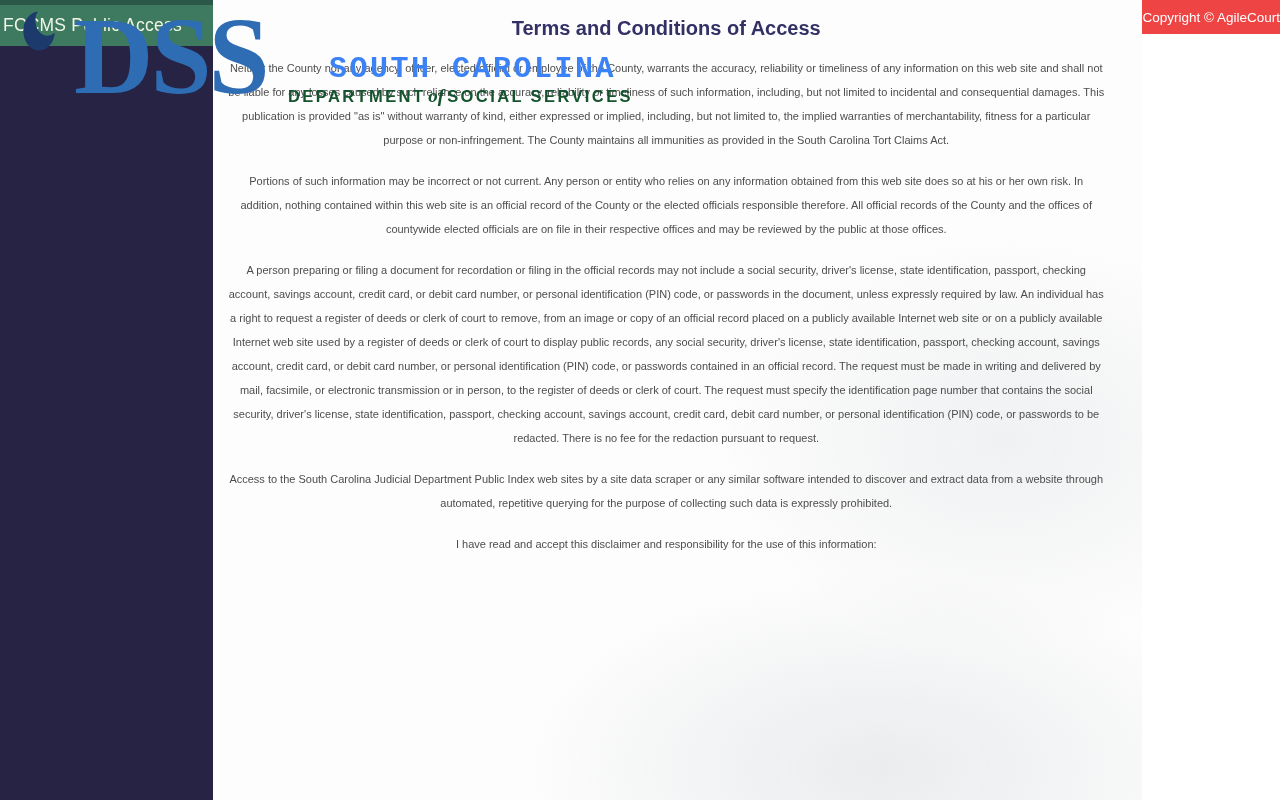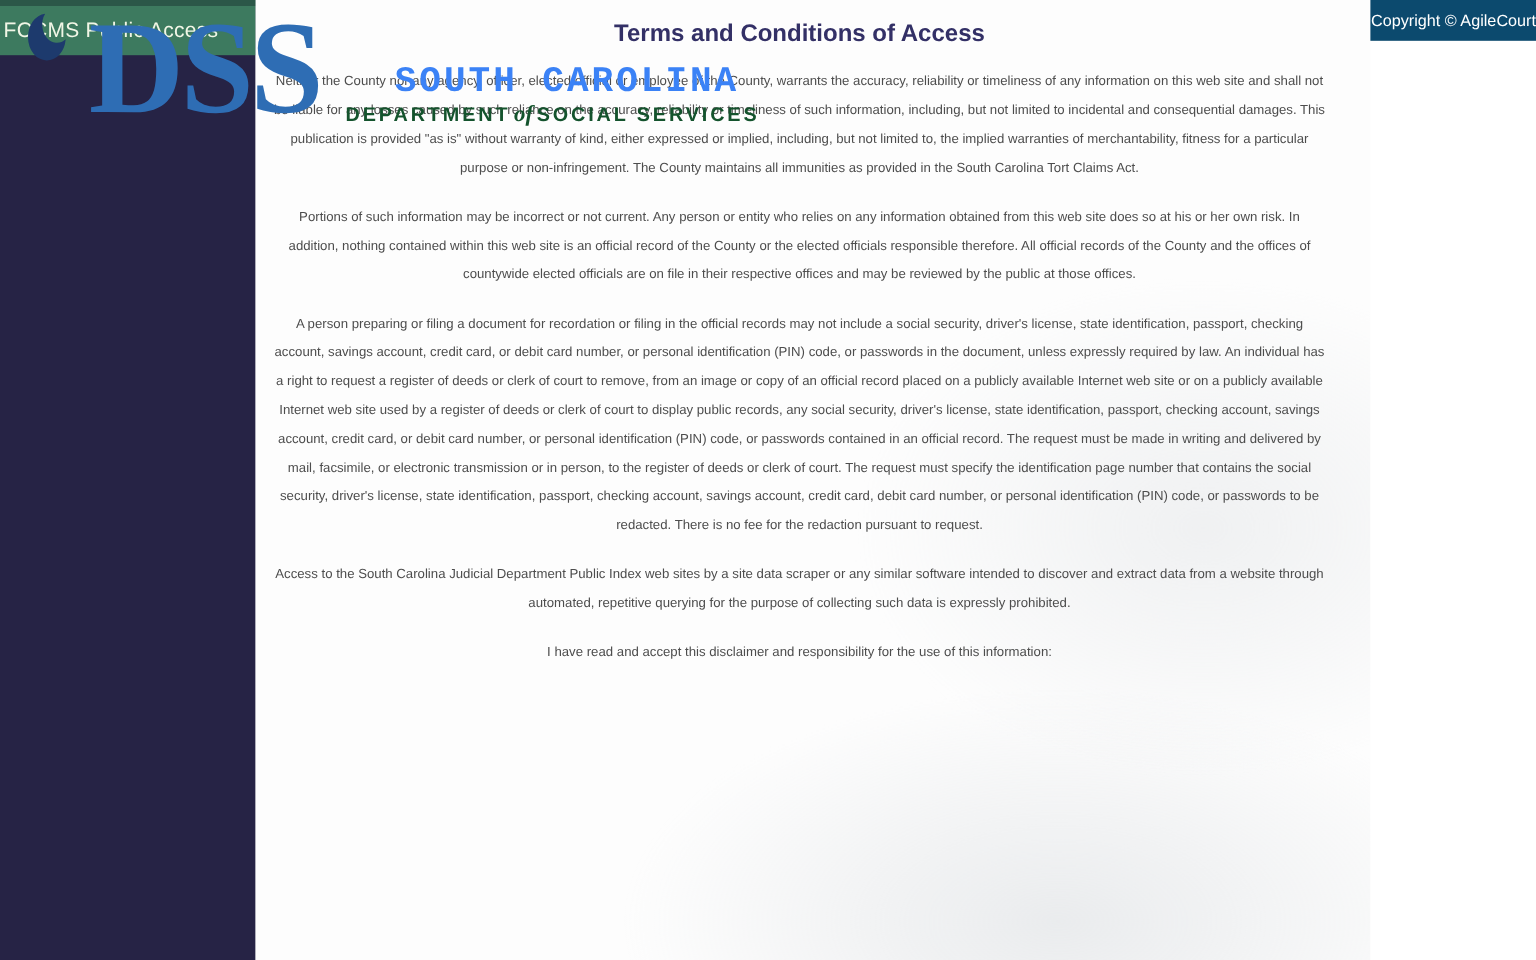--- a/index.html
+++ b/index.html
@@ -107,21 +107,21 @@
     color: #4d4d4d;
     font-size: 11px;
     line-height: 24px;
     margin-bottom: 17px;
   }
 
   
   .footer {
     height: 34px;
     flex: 0 0 auto;
-    background: #0c4a6e;
+    background: #ef4444;
     display: flex;
     align-items: center;
     justify-content: center;
   }
   .footer span {
     color: #ffffff;
     font-size: 13.5px;
   }
 </style>
 </head>

